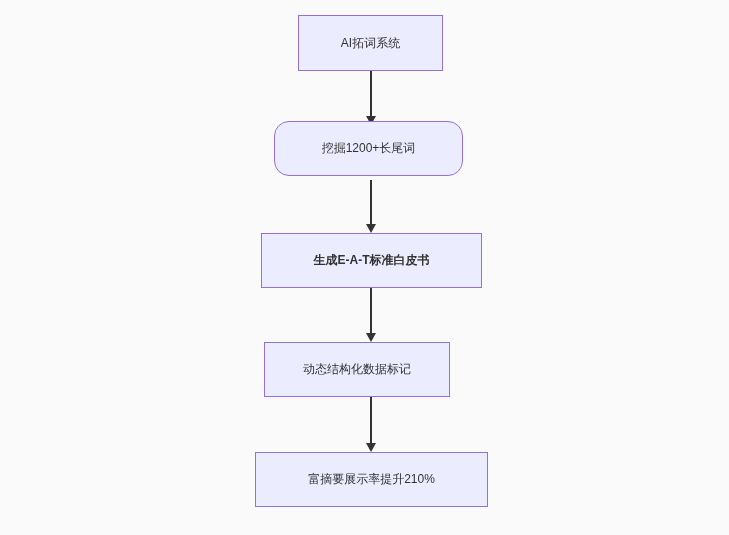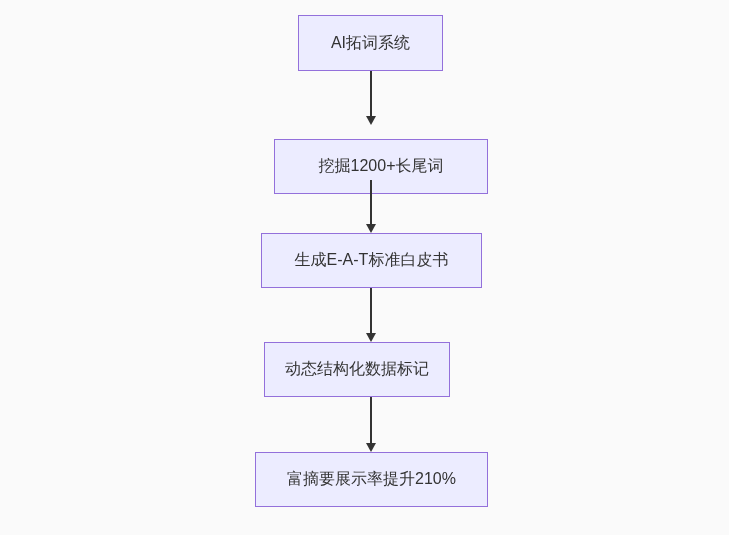--- a/index.html
+++ b/index.html
@@ -19,30 +19,30 @@
     width: 729px;
     height: 535px;
     background: var(--background);
     overflow: hidden;
   }
   .node {
     position: absolute;
     background: var(--node-fill);
     border: 1px solid var(--node-border);
     color: var(--text);
-    font-size: 16px;
+    font-size: 12px;
     display: flex;
     align-items: center;
     justify-content: center;
     text-align: center;
     white-space: nowrap;
   }
   .n0 { left: 298px; top: 15px;  width: 145px; height: 56px; }
-  .n1 { left: 274px; top: 139px; width: 214px; height: 55px; }
-  .n2 { left: 261px; top: 233px; width: 221px; height: 55px; }
+  .n1 { left: 274px; top: 121px; width: 189px; height: 55px; border-radius: 15px; }
+  .n2 { left: 261px; top: 233px; width: 221px; height: 55px; font-weight: bold; }
   .n3 { left: 264px; top: 342px; width: 186px; height: 55px; }
   .n4 { left: 255px; top: 452px; width: 233px; height: 55px; }
 
   .arrow {
     position: absolute;
     left: 365px;      
     width: 12px;
   }
   .arrow::before {   
     content: "";

